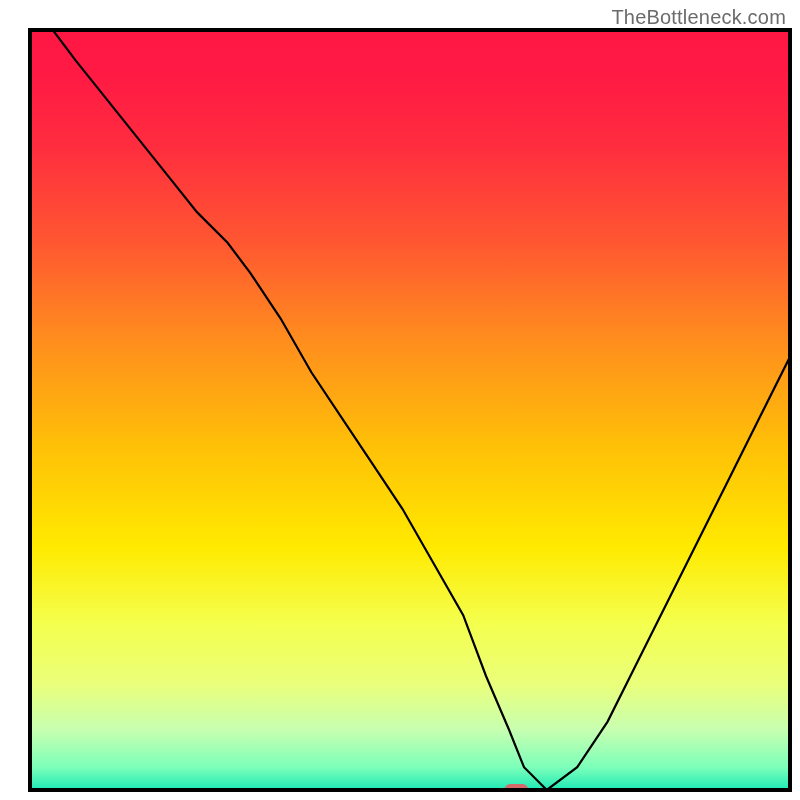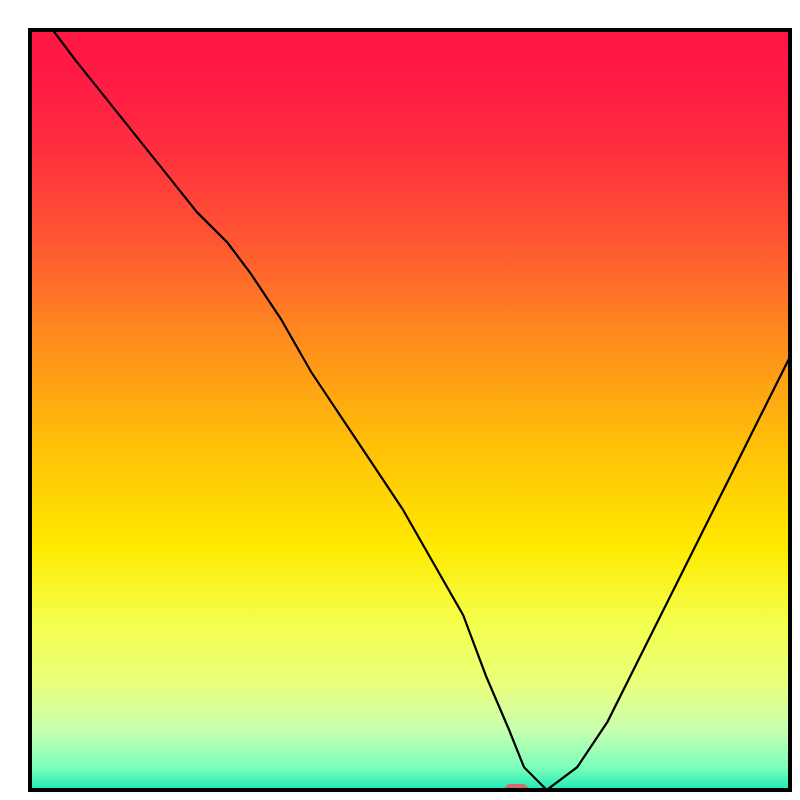--- a/index.html
+++ b/index.html
@@ -43,20 +43,21 @@
   .border {
     fill: none;
     stroke: #000000;
     stroke-width: 4;
   }
 </style>
 </head>
 <body>
 
 <div class="frame">
+  <div class="watermark">TheBottleneck.com</div>
   <svg viewBox="0 0 800 800">
     <defs>
       <linearGradient id="bg-grad" x1="0" y1="0" x2="0" y2="1">
           <stop offset="0%" stop-color="#ff1744"></stop>
           <stop offset="6%" stop-color="#ff1a44"></stop>
           <stop offset="15%" stop-color="#ff2c3f"></stop>
           <stop offset="28.000000000000004%" stop-color="#ff5731"></stop>
           <stop offset="40%" stop-color="#ff8a1f"></stop>
           <stop offset="55.00000000000001%" stop-color="#ffc107"></stop>
           <stop offset="68%" stop-color="#ffea00"></stop>

